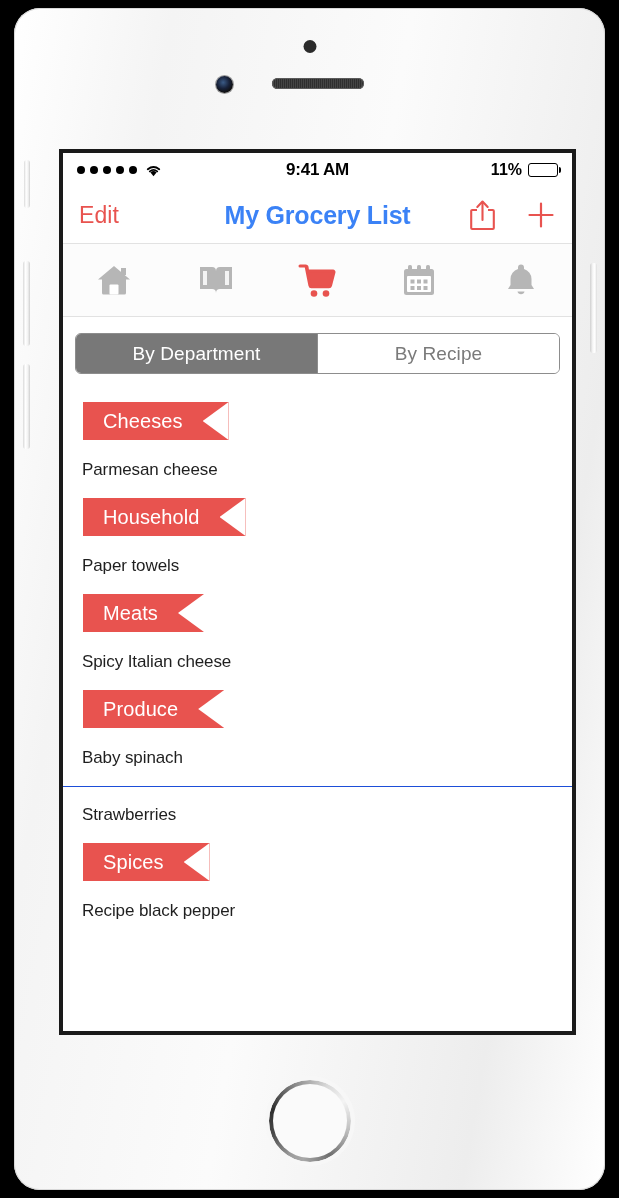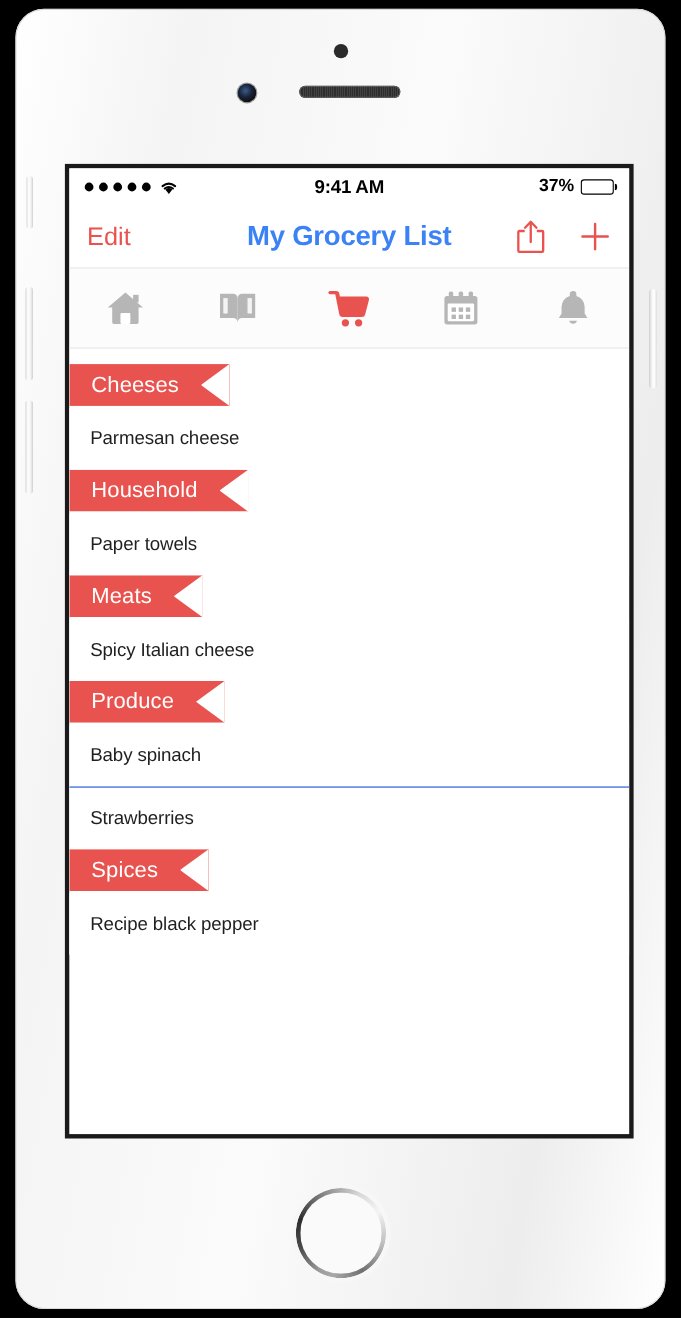--- a/index.html
+++ b/index.html
@@ -272,20 +272,21 @@
     display: inline-block;
     height: 38px;
     line-height: 38px;
     background: #E8534F;
     color: #ffffff;
     font-size: 20px;
     padding: 0 46px 0 20px;
     margin-bottom: 2px;
     letter-spacing: 0.1px;
     clip-path: polygon(0 0, 100% 0, 100% 100%, 0 100%, 0 100%);
+    margin-left: 20px;
   }
   .ribbon::after {
     content: "";
     position: absolute;
     right: 0; top: 0;
     width: 26px; height: 100%;
     background: #ffffff;
     clip-path: polygon(100% 0, 100% 100%, 0 50%);
   }
   .list-item {
@@ -330,21 +331,21 @@
                 <i></i>
             </span>
             <svg class="wifi-icon" viewBox="0 0 20 15">
               <path d="M10 14.2 L6.6 9.9 Q10 7.2 13.4 9.9 Z" fill="#000"></path>
               <path d="M3.9 6.6 Q10 1.9 16.1 6.6" stroke="#000" stroke-width="2.1" fill="none" stroke-linecap="round"></path>
               <path d="M6.0 9.0 Q10 5.9 14.0 9.0" stroke="#000" stroke-width="1.9" fill="none" stroke-linecap="round"></path>
             </svg>
           </div>
           <div class="status-time">9:41 AM</div>
           <div class="status-right">
-            <span>37%</span>
+            <span>11%</span>
             <span class="battery">
               <span class="battery-fill"></span>
             </span>
           </div>
         </div>
 
         <div class="nav-bar">
           <span class="nav-edit">Edit</span>
           <span class="nav-title">My Grocery List</span>
           <div class="nav-actions">
@@ -398,20 +399,26 @@
             </svg>
           </div>
           <div class="tab-item">
             <svg width="34" height="36" viewBox="0 0 34 36">
               <path d="M17 2.5 a3 3 0 0 1 3 3 V7 a10.5 10.5 0 0 1 7.5 10 v6 l2.5 4 H4 l2.5 -4 v-6 A10.5 10.5 0 0 1 14 7 V5.5 a3 3 0 0 1 3 -3 Z" fill="#b6b6b6"></path>
               <path d="M13.5 29.5 a3.6 3.6 0 0 0 7 0 Z" fill="#b6b6b6"></path>
             </svg>
           </div>
         </div>
 
+        <div class="segmented-wrap">
+          <div class="segmented">
+            <div class="segment selected">By Department</div>
+            <div class="segment">By Recipe</div>
+          </div>
+        </div>
 
         <div class="list">
 
           <div class="ribbon">Cheeses</div>
           <div class="list-item">Parmesan cheese</div>
 
           <div class="ribbon">Household</div>
           <div class="list-item">Paper towels</div>
 
           <div class="ribbon">Meats</div>

